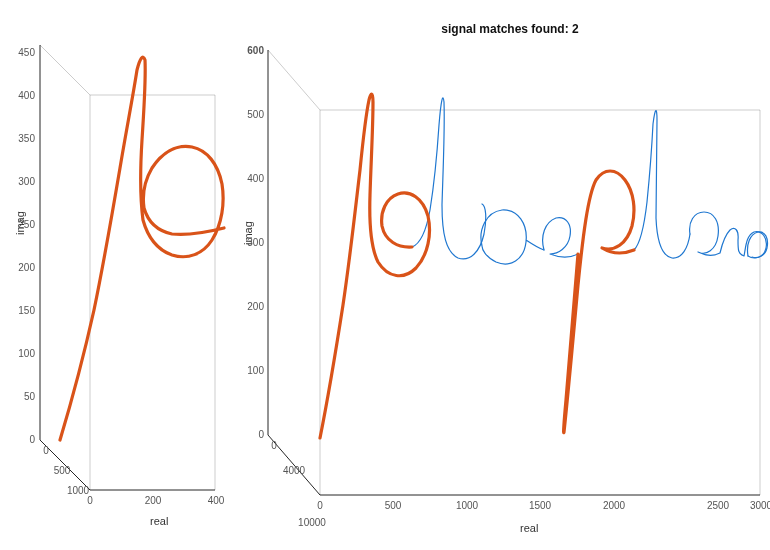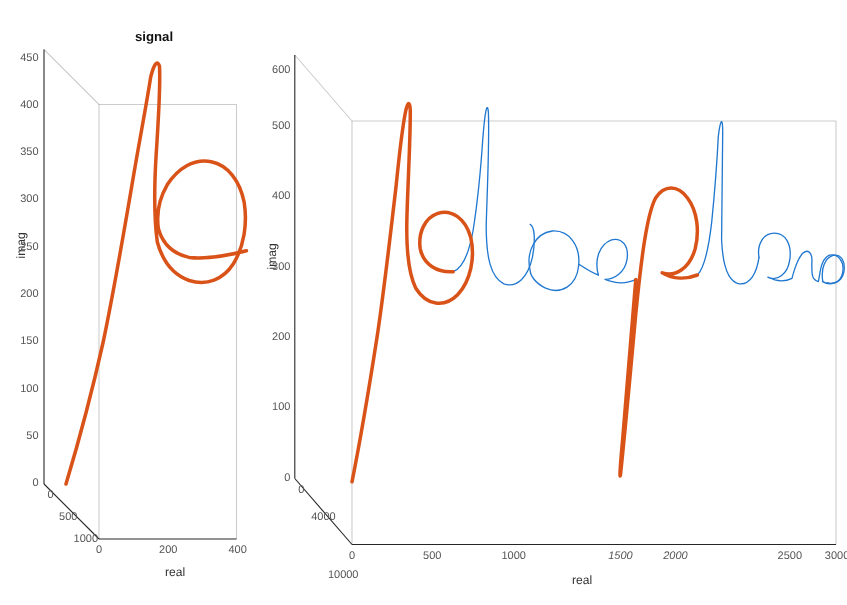--- a/index.html
+++ b/index.html
@@ -48,21 +48,20 @@
   .gridline { stroke: rgba(0,0,0,.2); stroke-width: 1; }
   .axisline { stroke: rgba(0,0,0,.85); stroke-width: 1; }
   .sig { fill: none; stroke: #d95319; stroke-width: 3.2; stroke-linejoin: round; stroke-linecap: round; }
   .base { fill: none; stroke: #1f77d0; stroke-width: 1.2; stroke-linejoin: round; stroke-linecap: round; }
 </style>
 </head>
 <body>
 
 <div class="canvas">
 
-  <div class="title" style="left:60px; top:26px; width:160px;">signal</div>
 
   <div class="axis-label ylabel" style="left:14px; top:235px;">imag</div>
 
   <div class="axis-label" style="left:150px; top:515px;">real</div>
 
   <svg width="770" height="550">
     <g>
 
       <line class="axisline" x1="40" y1="45" x2="40" y2="440"></line>
 
@@ -108,20 +107,21 @@
   <div class="tick ticky" style="left:-5px; top:47px;">450</div>
 
   <div class="tick tickx" style="left:70px;  top:495px;">0</div>
   <div class="tick tickx" style="left:133px; top:495px;">200</div>
   <div class="tick tickx" style="left:196px; top:495px;">400</div>
 
   <div class="tick tickdepth" style="left:24px; top:445px;">0</div>
   <div class="tick tickdepth" style="left:40px; top:465px;">500</div>
   <div class="tick tickdepth" style="left:56px; top:485px;">1000</div>
 
+  <div class="title" style="left:300px; top:22px; width:420px;">signal matches found: 2</div>
 
   <div class="axis-label ylabel" style="left:242px; top:245px;">imag</div>
 
   <div class="axis-label" style="left:520px; top:522px;">real</div>
 
   <svg width="770" height="550">
     <g>
       <line class="axisline" x1="268" y1="50" x2="268" y2="435"></line>
       <line class="axisline" x1="268" y1="435" x2="320" y2="495"></line>
       <line class="axisline" x1="320" y1="495" x2="760" y2="495"></line>
@@ -155,27 +155,27 @@
     <path class="sig" d="M320,438 C328,398 336,350 343,305 C350,258 355,212 360,170 C363,140 366,114 369,100 C371,92 373,92 373,102 C373,128 371,162 370,195 C369,225 371,248 378,262 C388,278 404,280 416,268 C428,255 432,234 428,216 C423,198 410,190 398,194 C386,198 380,212 382,226 C385,241 398,248 412,247"></path>
     <path class="sig" d="M578,254 C574,300 570,350 566,400 C564,422 563,436 564,432 C568,395 573,340 578,285 C583,235 588,195 596,180 C604,168 616,168 625,180 C634,192 636,210 632,226 C627,244 614,252 602,248 C612,254 624,254 634,250"></path>
   </svg>
 
   <div class="tick ticky" style="left:224px; top:429px;">0</div>
   <div class="tick ticky" style="left:224px; top:365px;">100</div>
   <div class="tick ticky" style="left:224px; top:301px;">200</div>
   <div class="tick ticky" style="left:224px; top:237px;">300</div>
   <div class="tick ticky" style="left:224px; top:173px;">400</div>
   <div class="tick ticky" style="left:224px; top:109px;">500</div>
-  <div class="tick ticky" style="left:224px; top:58px;">600</div>
+  <div class="tick ticky" style="left:224px; top:45px;font-weight:bold;">600</div>
 
   <div class="tick tickx" style="left:300px; top:500px;">0</div>
   <div class="tick tickx" style="left:373px; top:500px;">500</div>
   <div class="tick tickx" style="left:447px; top:500px;">1000</div>
-  <div class="tick tickx" style="left:544px; top:500px;font-style:italic;">1500</div>
-  <div class="tick tickx" style="left:594px; top:500px;font-style:italic;">2000</div>
+  <div class="tick tickx" style="left:520px; top:500px;">1500</div>
+  <div class="tick tickx" style="left:594px; top:500px;">2000</div>
   <div class="tick tickx" style="left:698px; top:500px;">2500</div>
   <div class="tick tickx" style="left:741px; top:500px;">3000</div>
 
   <div class="tick tickdepth" style="left:252px; top:440px;">0</div>
   <div class="tick tickdepth" style="left:272px; top:465px;">4000</div>
   <div class="tick tickdepth" style="left:290px; top:517px;">10000</div>
 
 </div>
 
 </body></html>

